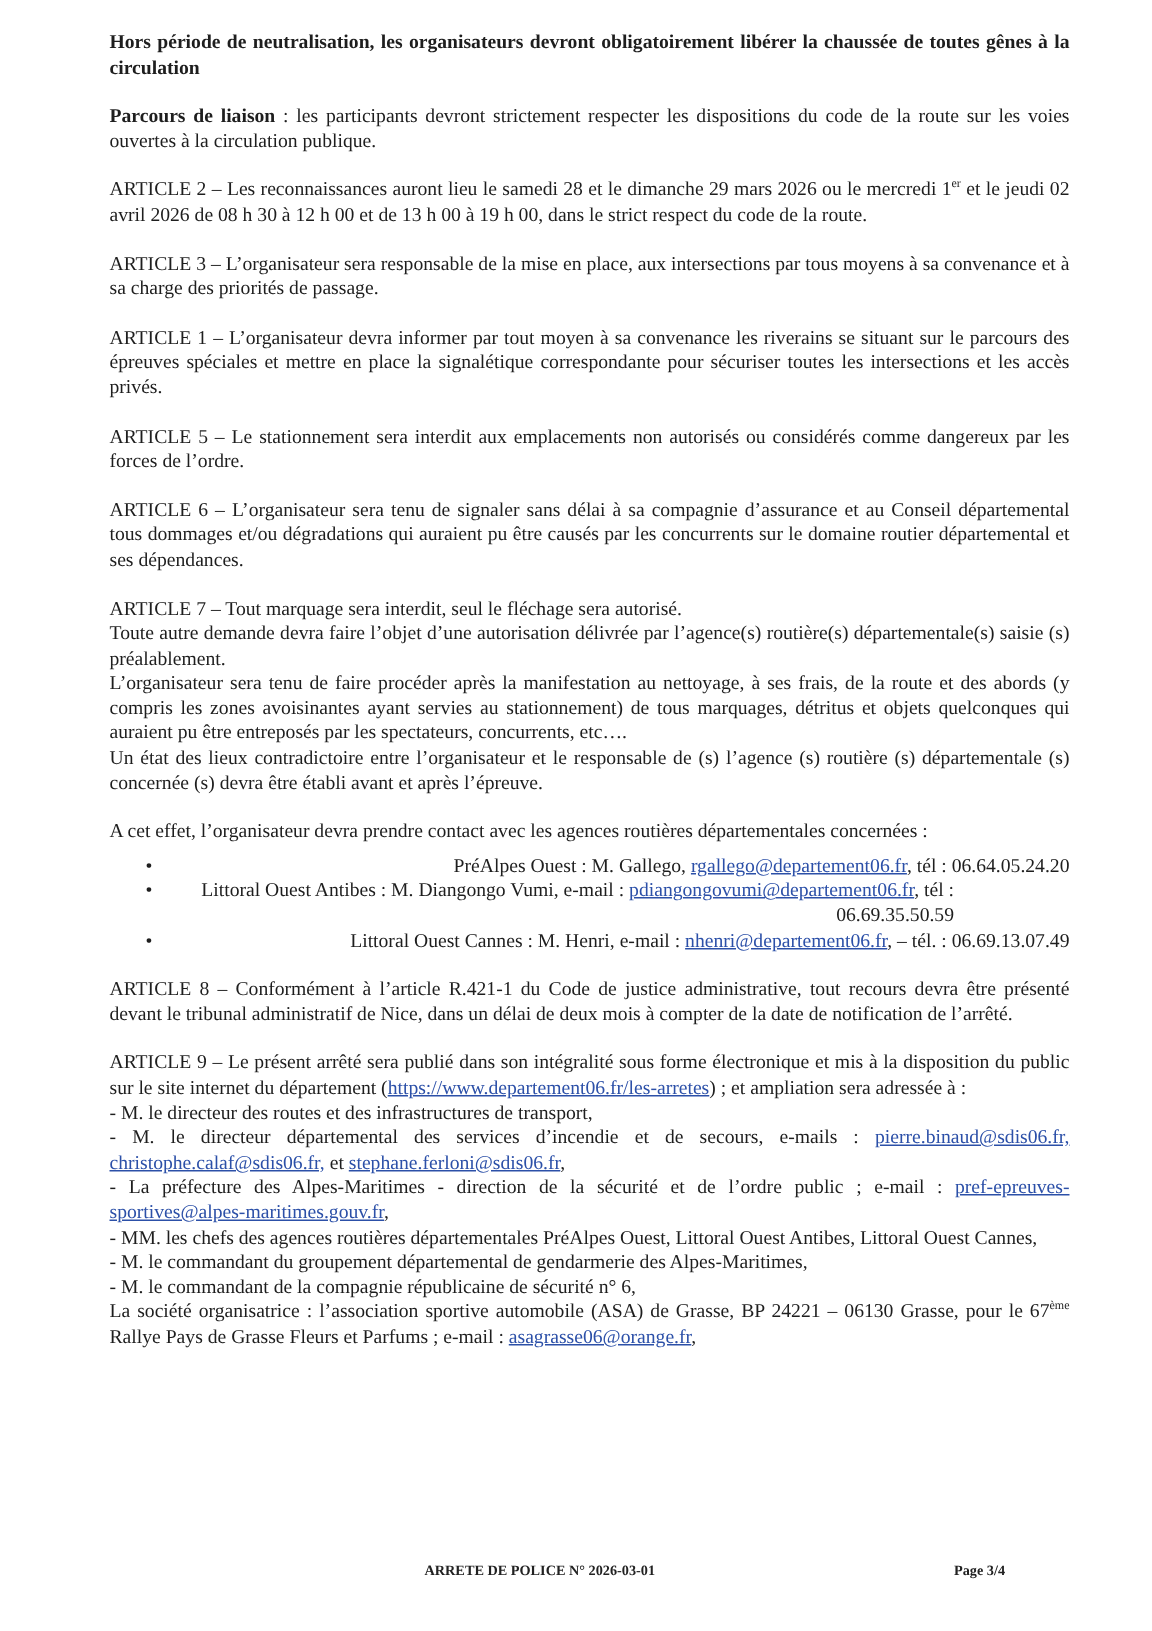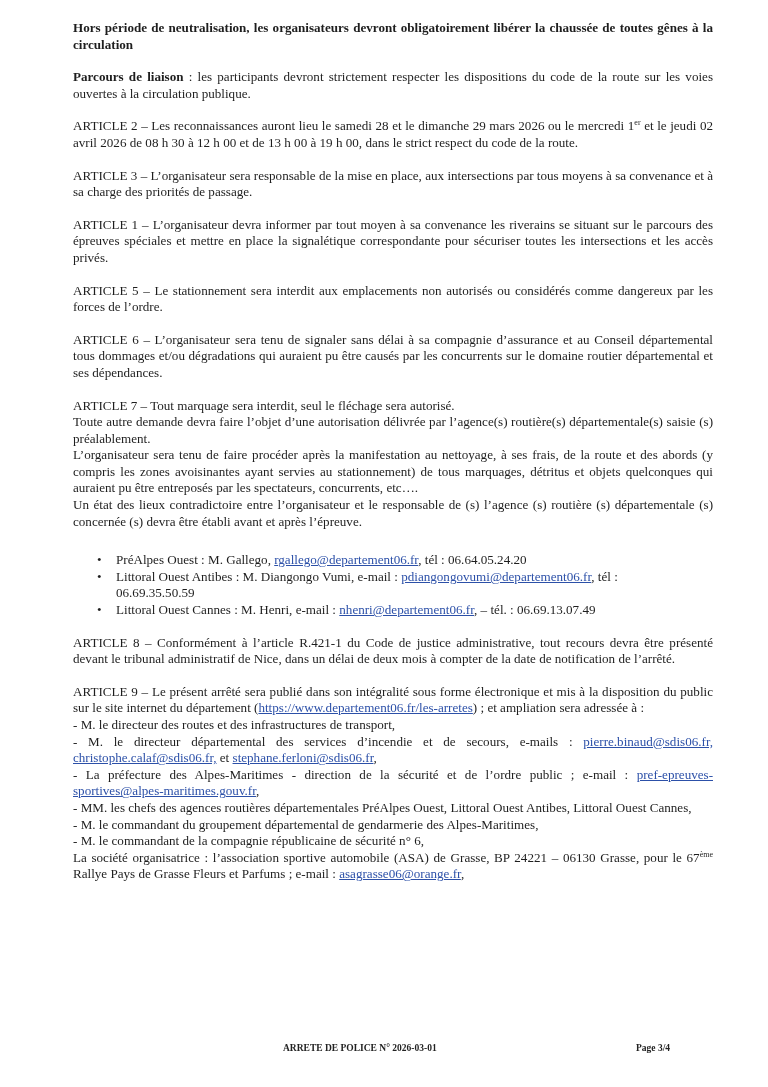--- a/index.html
+++ b/index.html
@@ -6,21 +6,21 @@
   body { width: 768px; height: 1087px; position: relative; overflow: hidden; }
   .page {
     position: absolute; left: 73px; top: 20px; width: 640px;
     font-family: "Liberation Serif", serif; font-size: 13.1px; line-height: 16.6px;
     color: #1e1e1e;
   }
   p { margin: 0; text-align: justify; }
   .gap { height: 16px; }
   .bold { font-weight: bold; }
   a { color: #2c50a8; text-decoration: underline; }
-  ul.bullets { list-style: none; margin: 6px 0 0 0; padding: 0 0 0 24px; }
+  ul.bullets { list-style: none; margin: 6px 0 0 0; padding: 0 0 0 24px; text-align: right; }
   ul.bullets li { position: relative; padding-left: 19px; }
   ul.bullets li::before { content: "\2022"; position: absolute; left: 0; top: 0; }
   sup { font-size: 8px; line-height: 0; }
   .footer {
     position: absolute; top: 1043px; left: 0; width: 768px;
     font-family: "Liberation Serif", serif; font-weight: bold; font-size: 9.5px; color: #222;
   }
   .footer .ref { position: absolute; left: 283px; }
   .footer .pg { position: absolute; left: 636px; }
 </style>
@@ -41,20 +41,21 @@
   <div class="gap"></div>
   <p>ARTICLE 5 – Le stationnement sera interdit aux emplacements non autorisés ou considérés comme dangereux par les forces de l’ordre.</p>
   <div class="gap"></div>
   <p>ARTICLE 6 – L’organisateur sera tenu de signaler sans délai à sa compagnie d’assurance et au Conseil départemental tous dommages et/ou dégradations qui auraient pu être causés par les concurrents sur le domaine routier départemental et ses dépendances.</p>
   <div class="gap"></div>
   <p>ARTICLE 7 – Tout marquage sera interdit, seul le fléchage sera autorisé.</p>
   <p>Toute autre demande devra faire l’objet d’une autorisation délivrée par l’agence(s) routière(s) départementale(s) saisie (s) préalablement.</p>
   <p>L’organisateur sera tenu de faire procéder après la manifestation au nettoyage, à ses frais, de la route et des abords (y compris les zones avoisinantes ayant servies au stationnement) de tous marquages, détritus et objets quelconques qui auraient pu être entreposés par les spectateurs, concurrents, etc….</p>
   <p>Un état des lieux contradictoire entre l’organisateur et le responsable de (s) l’agence (s) routière (s) départementale (s) concernée (s) devra être établi avant et après l’épreuve.</p>
   <div class="gap"></div>
+  <p>A cet effet, l’organisateur devra prendre contact avec les agences routières départementales concernées :</p>
   <ul class="bullets">
     <li><span>PréAlpes Ouest : M. Gallego, </span><a>rgallego@departement06.fr</a><span>, tél : 06.64.05.24.20</span></li>
     <li style="width:520px"><span>Littoral Ouest Antibes : M. Diangongo Vumi, e-mail : </span><a>pdiangongovumi@departement06.fr</a><span>, tél : 06.69.35.50.59</span></li>
     <li><span>Littoral Ouest Cannes : M. Henri, e-mail : </span><a>nhenri@departement06.fr</a><span>, – tél. : 06.69.13.07.49</span></li>
   </ul>
   <div class="gap"></div>
   <p>ARTICLE 8 – Conformément à l’article R.421-1 du Code de justice administrative, tout recours devra être présenté devant le tribunal administratif de Nice, dans un délai de deux mois à compter de la date de notification de l’arrêté.</p>
   <div class="gap"></div>
   <p><span>ARTICLE 9 – Le présent arrêté sera publié dans son intégralité sous forme électronique et mis à la disposition du public sur le site internet du département (</span><a>https://www.departement06.fr/les-arretes</a><span>) ; et ampliation sera adressée à :</span></p>
   <p>- M. le directeur des routes et des infrastructures de transport,</p>

